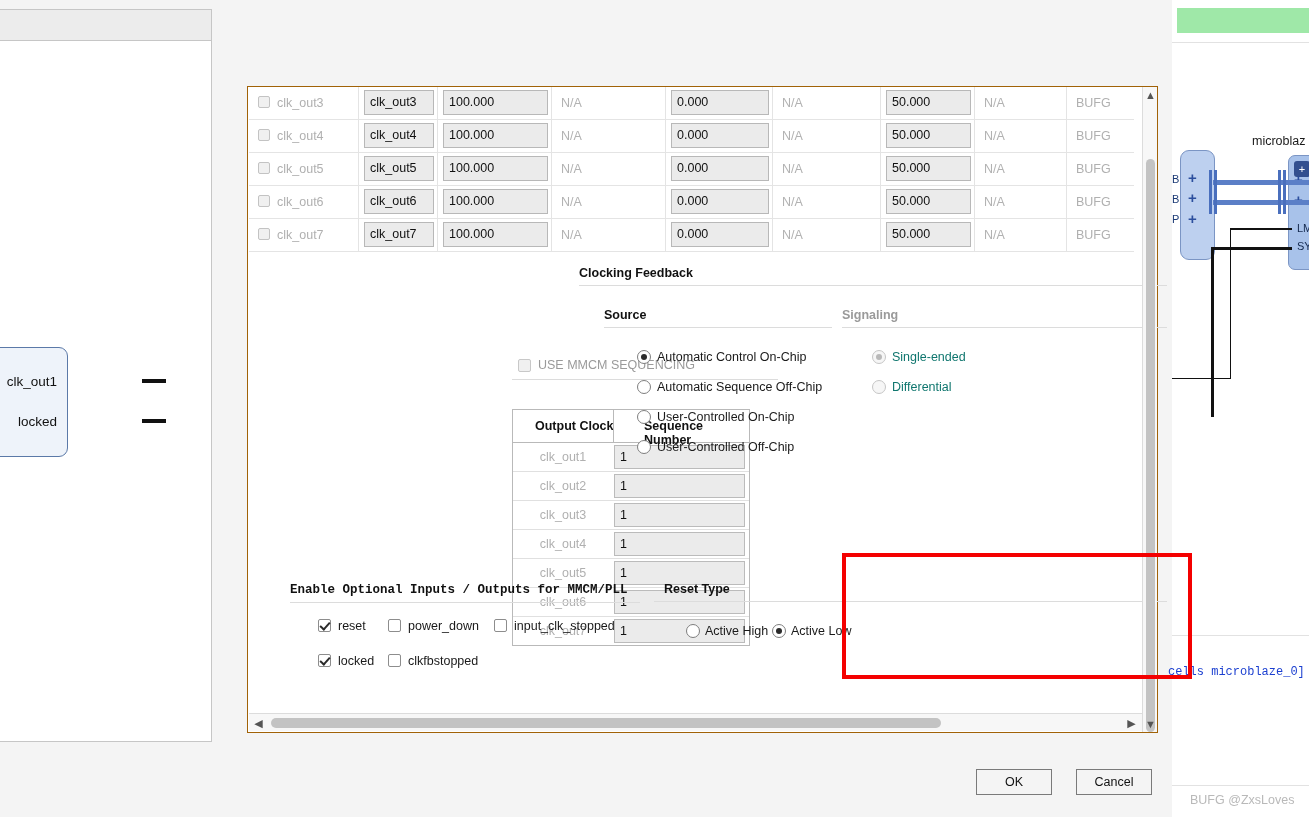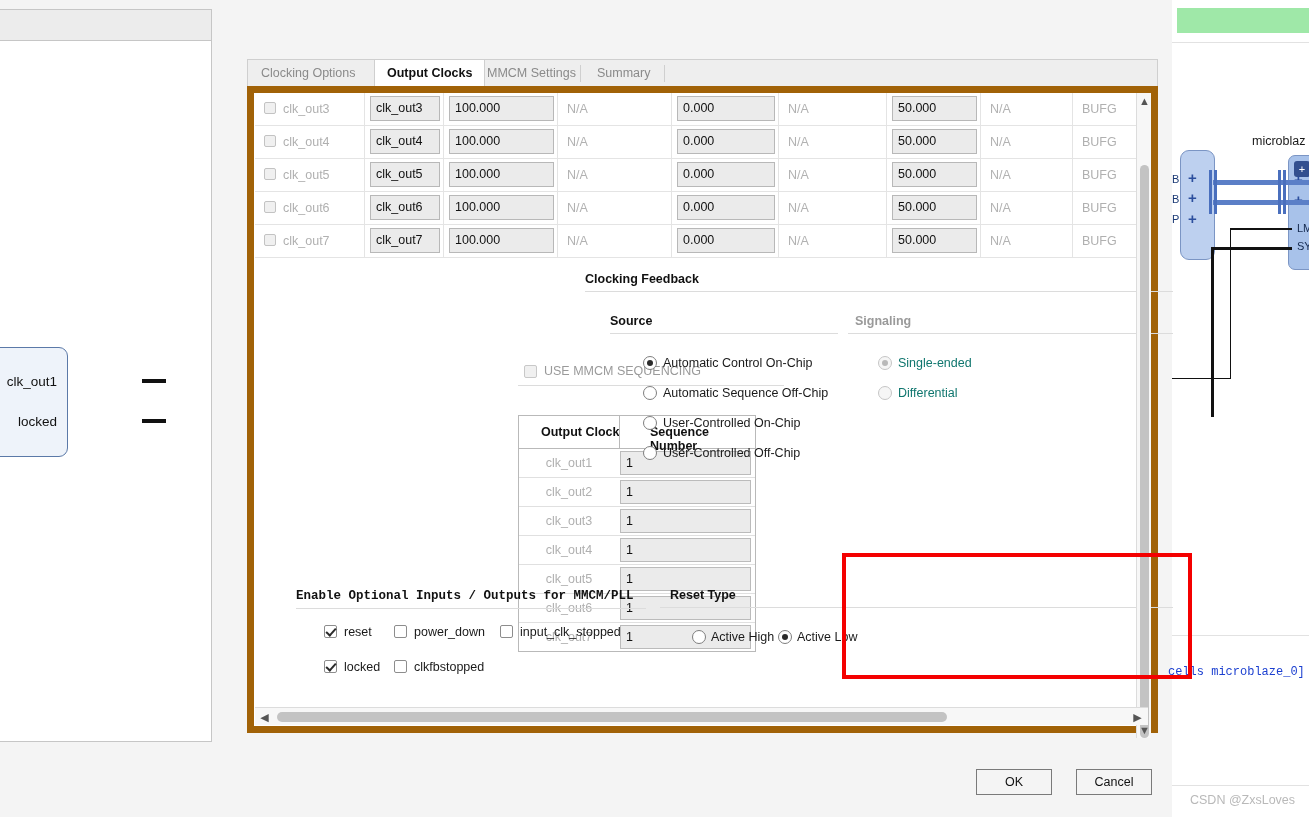--- a/index.html
+++ b/index.html
@@ -51,21 +51,21 @@
     font-family:"Liberation Sans", sans-serif;line-height:25px;outline:none;
   }
 
   
   #tabstrip{position:absolute;left:21px;top:73px;width:911px;height:28px;background:#eeeeee;border:1px solid #cfcfcf;border-bottom:none;box-sizing:border-box;}
   .tab{position:absolute;top:0;height:27px;line-height:27px;padding:0 12px;font-size:12.5px;color:#8a8a8a;box-sizing:border-box;white-space:nowrap;}
   .tab.active{background:#ffffff;color:#111;font-weight:bold;border-left:1px solid #cfcfcf;border-right:1px solid #cfcfcf;}
   .tab-sep{position:absolute;top:5px;width:1px;height:17px;background:#cfcfcf;}
 
   
-  #panel{position:absolute;left:21px;top:100px;width:911px;height:647px;background:#fff;border:7px solid #a16207;box-sizing:border-box;}
+  #panel{position:absolute;left:21px;top:100px;width:911px;height:647px;background:#fff;border:1px solid #a16207;box-sizing:border-box;}
 
   
   #clk-table{position:absolute;left:1px;top:0px;width:885px;}
   .trow{position:relative;height:32px;border-bottom:1px solid #e4e4e4;}
   .cell{position:absolute;top:0;height:32px;box-sizing:border-box;border-right:1px solid #e4e4e4;}
   .cell-inner-na{position:absolute;left:9px;top:9px;font-size:12.5px;color:#b2b2b2;}
   .cell-inner-txt{position:absolute;left:9px;top:9px;font-size:12.5px;color:#b0b0b0;}
   .fld{
     position:absolute;left:5px;top:3px;height:25px;box-sizing:border-box;
     background:#ebebeb;border:1px solid #b8b8b8;font-size:12.5px;color:#111;
@@ -77,21 +77,21 @@
   
   #vscroll{position:absolute;right:0px;top:0px;width:15px;height:645px;background:#f7f7f7;border-left:1px solid #dcdcdc;box-sizing:border-box;}
   #vs-thumb{position:absolute;left:3px;top:72px;width:9px;height:573px;background:#c3c3c3;border-radius:5px;}
   .sb-arrow{position:absolute;left:0;width:15px;height:16px;text-align:center;font-size:11px;color:#555;line-height:16px;}
   
   #hscroll{position:absolute;left:1px;bottom:1px;width:893px;height:18px;background:#f7f7f7;border-top:1px solid #dcdcdc;box-sizing:border-box;}
   #hs-thumb{position:absolute;left:22px;top:4px;width:670px;height:10px;background:#c3c3c3;border-radius:5px;}
 
   
   .sec-title{position:absolute;font-size:12.5px;font-weight:bold;color:#111;white-space:nowrap;}
-  .sec-title.dim{color:#9a9a9a;font-weight:bold;margin-left:7px;}
+  .sec-title.dim{color:#9a9a9a;font-weight:bold;}
   .sec-rule{position:absolute;height:1px;background:#dcdcdc;}
 
   .chk{position:absolute;width:13px;height:13px;box-sizing:border-box;background:#fff;border:1px solid #8d8d8d;border-radius:2px;}
   .chk.dis{background:#f0f0f0;border-color:#c8c8c8;}
   .chk.on:after{content:"";position:absolute;left:3px;top:0px;width:4px;height:8px;border:solid #2b2b2b;border-width:0 2px 2px 0;transform:rotate(42deg);}
   .chk-label{position:absolute;font-size:12.5px;color:#1a1a1a;white-space:nowrap;}
   .chk-label.dim{color:#9a9a9a;}
 
   .radio{position:absolute;width:14px;height:14px;box-sizing:border-box;border:1px solid #7e7e7e;border-radius:50%;background:#fff;}
   .radio.dis{border-color:#c6c6c6;background:#f6f6f6;}
@@ -175,34 +175,26 @@
   <span class="sig-txt" style="left:1297px;top:222px;color:#14294e;">LM</span>
   <span class="sig-txt" style="left:1297px;top:240px;color:#14294e;">SY</span>
 
   <div class="wire" style="left:1230px;top:228px;width:62px;height:2px;"></div>
   <div class="wire" style="left:1230px;top:228px;width:1px;height:150px;"></div>
   <div class="wire" style="left:1211px;top:247px;width:81px;height:3px;"></div>
   <div class="wire" style="left:1211px;top:247px;width:3px;height:170px;"></div>
   <div class="wire" style="left:1172px;top:378px;width:59px;height:1px;"></div>
 
   <div id="tcl-text">cells microblaze_0]</div>
-  <div id="watermark">CSDN @ZxsLoves</div>
+  <div id="watermark">BUFG @ZxsLoves</div>
 </div>
 
 <div id="dialog">
 
 
-  <div id="tabstrip">
-    <div class="tab" style="left:1px;">Clocking Options</div>
-    <div class="tab active" style="left:126px;">Output Clocks</div>
-    <div class="tab" style="left:227px;">MMCM Settings</div>
-    <div class="tab-sep" style="left:332px;"></div>
-    <div class="tab" style="left:337px;">Summary</div>
-    <div class="tab-sep" style="left:416px;"></div>
-  </div>
 
   <div id="panel">
 
     <div id="clk-table">
 
       <div class="trow">
         <div class="cell" style="left:0;width:110px;">
           <span class="cb-mini"></span>
           <span class="cb-lbl">clk_out3</span>
         </div>

